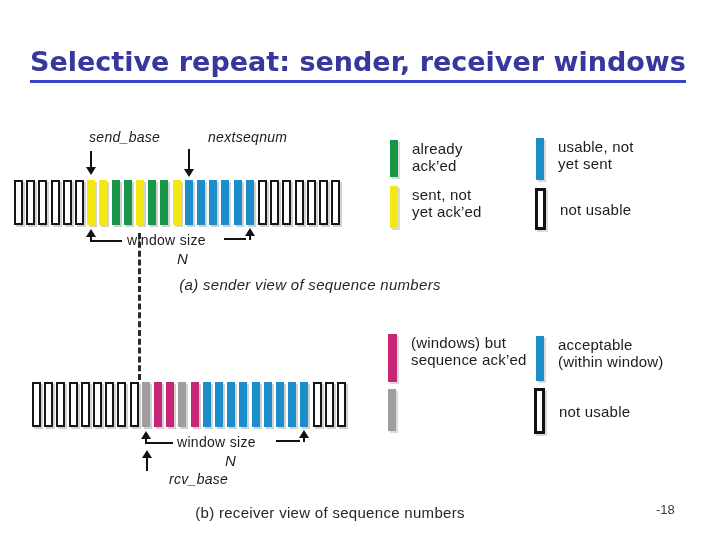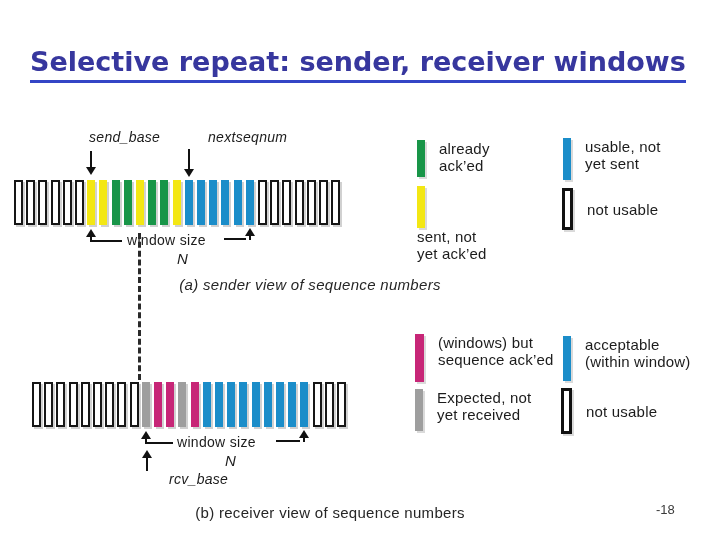--- a/index.html
+++ b/index.html
@@ -19,21 +19,21 @@
   .head-down{position:absolute;width:0;height:0;border-left:5px solid transparent;
              border-right:5px solid transparent;border-top:8px solid #111;}
   .head-up{position:absolute;width:0;height:0;border-left:5px solid transparent;
            border-right:5px solid transparent;border-bottom:8px solid #111;}
   
   .dlabel{position:absolute;font-size:14px;font-style:italic;letter-spacing:.3px;color:#1c1c1c;white-space:nowrap;margin-left:43px;}
   .wlabel{position:absolute;font-size:14px;letter-spacing:.3px;color:#1c1c1c;white-space:nowrap;}
   .nlabel{position:absolute;font-size:15px;font-style:italic;color:#1c1c1c;}
   .caption{position:absolute;width:300px;text-align:center;font-size:15px;letter-spacing:.3px;color:#262626;white-space:nowrap;}
   
-  .legend-item{position:absolute;display:flex;align-items:flex-start;margin-left:27px;}
+  .legend-item{position:absolute;display:flex;align-items:flex-start;}
   .legend-item.mid{align-items:center;text-align:center;}
   .swatch{width:8px;height:40px;margin-right:14px;box-shadow:2px 2px 0 rgba(150,150,150,0.35);flex:none;}
   .swatch.outline{box-sizing:border-box;width:11px;border:3px solid #111;background:#fff;}
   .legend-text{font-size:15px;line-height:17px;letter-spacing:.2px;color:#1c1c1c;white-space:nowrap;}
   
   #pagenum{position:absolute;left:656px;top:502px;font-size:13px;color:#3a3a3a;}
 </style>
 </head>
 <body>
 
@@ -103,21 +103,21 @@
           <div>ack’ed</div>
         </div>
     </div>
     <div class="legend-item" style="left:536px;top:138px;">
       <div class="swatch" style="height: 42px; background: rgb(27, 141, 201);"></div>
       <div class="legend-text">
           <div>usable, not</div>
           <div>yet sent</div>
         </div>
     </div>
-    <div class="legend-item" style="left:390px;top:186px;flex-direction:column;">
+    <div class="legend-item" style="left:390px;top:186px;">
       <div class="swatch" style="height: 42px; background: rgb(243, 231, 20);"></div>
       <div class="legend-text">
           <div>sent, not</div>
           <div>yet ack’ed</div>
         </div>
     </div>
     <div class="legend-item mid" style="left:535px;top:188px;">
       <div class="swatch outline" style="height:42px;"></div>
       <div class="legend-text">
           <div>not usable</div>
@@ -135,24 +135,20 @@
     </div>
     <div class="legend-item" style="left:536px;top:336px;">
       <div class="swatch" style="height: 45px; background: rgb(27, 141, 201);"></div>
       <div class="legend-text">
           <div>acceptable</div>
           <div>(within window)</div>
         </div>
     </div>
     <div class="legend-item" style="left:388px;top:389px;">
       <div class="swatch" style="height: 42px; background: rgb(158, 158, 158);"></div>
-      <div class="legend-text">
-          <div>Expected,  not</div>
-          <div>yet received</div>
-        </div>
     </div>
     <div class="legend-item mid" style="left:534px;top:388px;">
       <div class="swatch outline" style="height:46px;"></div>
       <div class="legend-text">
           <div>not usable</div>
         </div>
     </div>
   </div>
 
   <div id="receiver-diagram">

